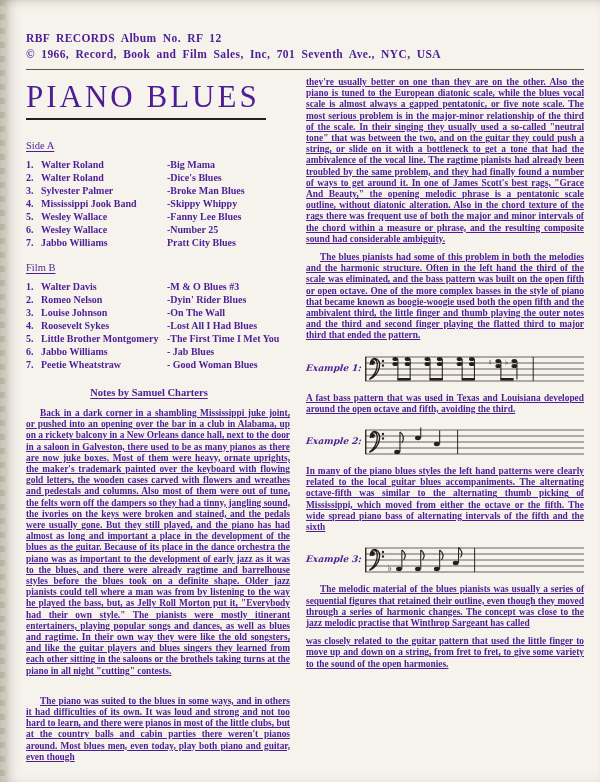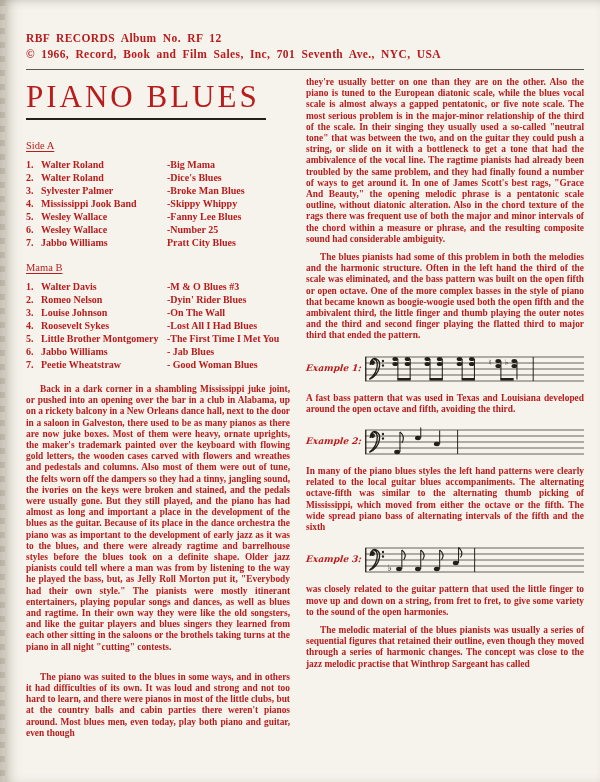--- a/index.html
+++ b/index.html
@@ -1,20 +1,20 @@
 <!DOCTYPE html>
 <html><head>
 <meta charset="utf-8">
 <style>
   html,body{margin:0;padding:0;background:#e8e4da;}
   .page{
     position:relative;
     width:600px;height:782px;
     background:#f6f3ec;
-    color:#b91c1c;
+    color:#4c1d95;
     font-family:"Liberation Serif","DejaVu Serif",serif;
     overflow:hidden;
     box-sizing:border-box;
     padding:30px 16px 10px 26px;
     box-shadow:inset 14px 0 16px -10px rgba(75,65,50,.55), inset 0 6px 12px -8px rgba(75,65,50,.3);
   }
   .page::before{
     content:"";position:absolute;left:0;top:0;bottom:0;width:5px;
     background:repeating-linear-gradient(180deg,#b9b2a2 0 6px,#d8d2c4 6px 14px);
     opacity:.55;
@@ -31,21 +31,21 @@
   }
   .side-head{font-size:10.5px;font-weight:normal;text-decoration:underline;text-underline-offset:2px;margin:0 0 7px 0;}
   .tracks{margin:0 0 13px 0;}
   .trow{display:flex;font-size:10px;font-weight:bold;line-height:13px;}
   .tnum{flex:0 0 15px;}
   .tartist{flex:0 0 auto;min-width:126px;}
   .ttitle{flex:1;}
   .notes-head{font-size:10.5px;font-weight:bold;text-align:center;text-decoration:underline;text-underline-offset:2px;margin:16px 18px 10px 0;}
   .para{
     font-size:9.4px;font-weight:bold;line-height:11.2px;
-    text-align:justify;margin:0 0 0 0;text-indent:14px;
+    text-align:justify;margin:0 0 0 0;text-indent:14px;text-decoration:underline;
   }
   .para + .para{margin-top:19px;}
   .para.noindent{text-indent:0;}
   .col-r .para{margin-top:7px;}
   .col-r .para:first-child{margin-top:2px;}
   .music-fig{display:flex;align-items:center;gap:3px;margin:8px 0 4px 0;}
   .ex-label{
     flex:0 0 44px;font-size:9px;font-style:italic;font-weight:bold;
     font-family:"DejaVu Serif",serif;transform:skewX(-6deg);white-space:nowrap;
   }
@@ -103,21 +103,21 @@
             <span class="tartist">Wesley Wallace</span>
             <span class="ttitle">-Number 25</span>
           </div>
         <div class="trow">
             <span class="tnum">7.</span>
             <span class="tartist">Jabbo Williams</span>
             <span class="ttitle">Pratt City Blues</span>
           </div>
       </div>
 
-      <div class="side-head">Mama B</div>
+      <div class="side-head">Film B</div>
       <div class="tracks">
         <div class="trow">
             <span class="tnum">1.</span>
             <span class="tartist">Walter Davis</span>
             <span class="ttitle">-M &amp; O Blues #3</span>
           </div>
         <div class="trow">
             <span class="tnum">2.</span>
             <span class="tartist">Romeo Nelson</span>
             <span class="ttitle">-Dyin' Rider Blues</span>
@@ -142,20 +142,21 @@
             <span class="tartist">Jabbo Williams</span>
             <span class="ttitle">- Jab Blues</span>
           </div>
         <div class="trow">
             <span class="tnum">7.</span>
             <span class="tartist">Peetie Wheatstraw</span>
             <span class="ttitle">- Good Woman Blues</span>
           </div>
       </div>
 
+      <div class="notes-head">Notes by Samuel Charters</div>
 
       <p class="para">Back in a dark corner in a shambling Mississippi juke joint, or pushed into an opening over the bar in a club in Alabama, up on a rickety balcony in a New Orleans dance hall, next to the door in a saloon in Galveston, there used to be as many pianos as there are now juke boxes. Most of them were heavy, ornate uprights, the maker's trademark painted over the keyboard with flowing gold letters, the wooden cases carved with flowers and wreathes and pedestals and columns. Also most of them were out of tune, the felts worn off the dampers so they had a tinny, jangling sound, the ivories on the keys were broken and stained, and the pedals were usually gone. But they still played, and the piano has had almost as long and important a place in the development of the blues as the guitar. Because of its place in the dance orchestra the piano was as important to the development of early jazz as it was to the blues, and there were already ragtime and barrelhouse styles before the blues took on a definite shape. Older jazz pianists could tell where a man was from by listening to the way he played the bass, but, as Jelly Roll Morton put it, "Everybody had their own style." The pianists were mostly itinerant entertainers, playing popular songs and dances, as well as blues and ragtime. In their own way they were like the old songsters, and like the guitar players and blues singers they learned from each other sitting in the saloons or the brothels taking turns at the piano in all night "cutting" contests.</p>
       <p class="para">The piano was suited to the blues in some ways, and in others it had difficulties of its own. It was loud and strong and not too hard to learn, and there were pianos in most of the little clubs, but at the country balls and cabin parties there weren't pianos around. Most blues men, even today, play both piano and guitar, even though</p>
     </div>
 
     <div class="col-r">
       <p class="para noindent">they're usually better on one than they are on the other. Also the piano is tuned to the European diatonic scale, while the blues vocal scale is almost always a gapped pentatonic, or five note scale. The most serious problem is in the major-minor relationship of the third of the scale. In their singing they usually used a so-called "neutral tone" that was between the two, and on the guitar they could push a string, or slide on it with a bottleneck to get a tone that had the ambivalence of the vocal line. The ragtime pianists had already been troubled by the same problem, and they had finally found a number of ways to get around it. In one of James Scott's best rags, "Grace And Beauty," the opening melodic phrase is a pentatonic scale outline, without diatonic alteration. Also in the chord texture of the rags there was frequent use of both the major and minor intervals of the chord within a measure or phrase, and the resulting composite sound had considerable ambiguity.</p>
       <p class="para">The blues pianists had some of this problem in both the melodies and the harmonic structure. Often in the left hand the third of the scale was eliminated, and the bass pattern was built on the open fifth or open octave. One of the more complex basses in the style of piano that became known as boogie-woogie used both the open fifth and the ambivalent third, the little finger and thumb playing the outer notes and the third and second finger playing the flatted third to major third that ended the pattern.</p>
 
       <div class="music-fig">
@@ -284,18 +285,18 @@
               <line x1="79" y1="28" x2="79" y2="9" stroke-width="1.1"></line>
               <path d="M79,9 C83,12 83.5,15.5 81,19" fill="none" stroke-width="1.2"></path>
             <ellipse class="notehead" cx="96" cy="22" rx="3.1" ry="2.2"></ellipse>
               <line x1="99" y1="22" x2="99" y2="6.5" stroke-width="1.1"></line>
               <path d="M99,6.5 C103,9.5 103.5,13 101,16.5" fill="none" stroke-width="1.2"></path>
           </g>
           <line x1="116" y1="7" x2="116" y2="31" stroke-width="1"></line>
         </svg>
       </div>
 
+      <p class="para">The melodic material of the blues pianists was usually a series of sequential figures that retained their outline, even though they moved through a series of harmonic changes. The concept was close to the jazz melodic practise that Winthrop Sargeant has called</p>
       <p class="para noindent">was closely related to the guitar pattern that used the little finger to move up and down on a string, from fret to fret, to give some variety to the sound of the open harmonies.</p>
-      <p class="para">The melodic material of the blues pianists was usually a series of sequential figures that retained their outline, even though they moved through a series of harmonic changes. The concept was close to the jazz melodic practise that Winthrop Sargeant has called</p>
     </div>
 
   </div>
 </div>
 
 </body></html>

